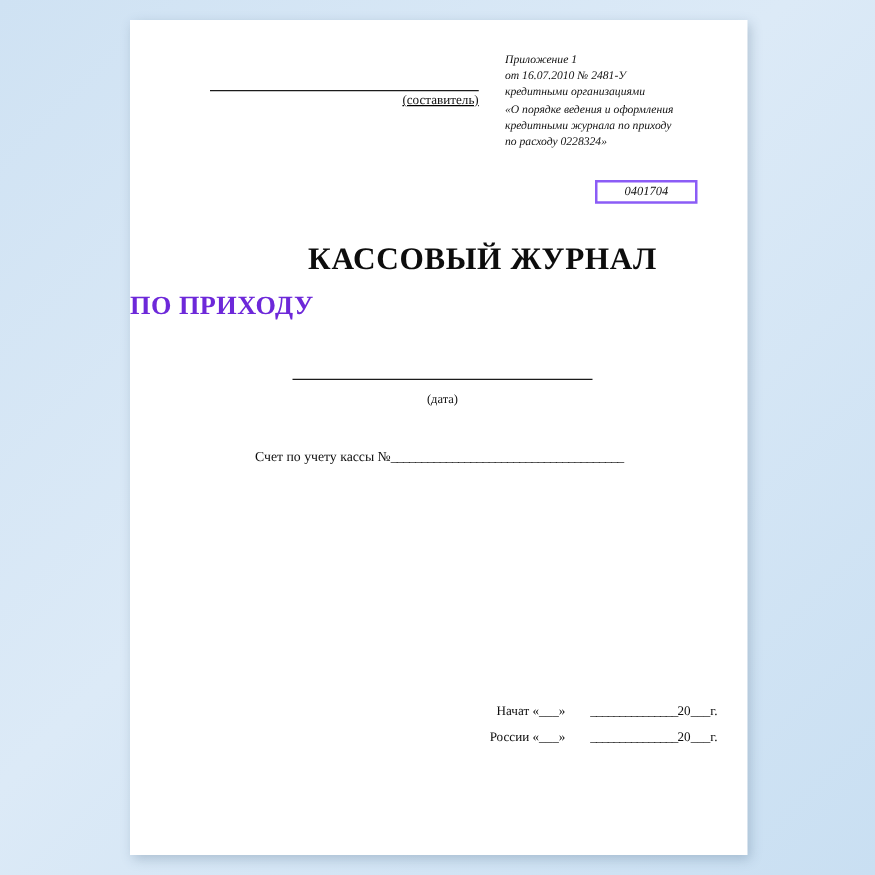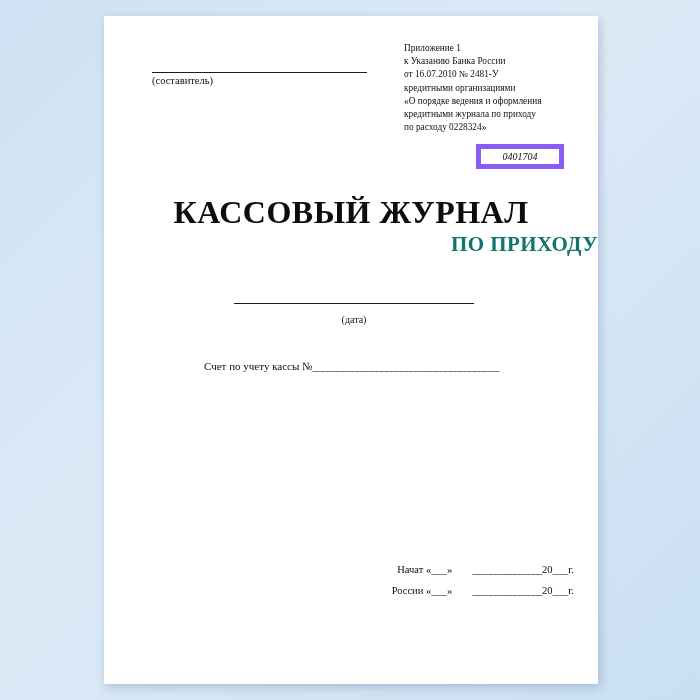--- a/index.html
+++ b/index.html
@@ -30,88 +30,91 @@
   }
   .page-inner {
     position: relative;
     width: 100%;
     height: 100%;
   }
 
   
   .compiler-block {
     position: absolute;
-    left: 48px;
+    left: 64px;
     top: 56px;
     width: 215px;
-    text-align: left;
+    text-align: right;
+    text-decoration: underline;
   }
   .rule {
     border-bottom: 1px solid #1b1b1b;
     height: 0;
     width: 100%;
   }
   .compiler-caption {
     font-size: 10.5px;
     color: #111;
     margin-top: 2px;
     font-family: "Liberation Serif", serif;
   }
 
   
   .ref-block {
     position: absolute;
     left: 300px;
     top: 26px;
     width: 168px;
+    font-style: italic;
     font-size: 9.3px;
     line-height: 1.42;
     color: #101010;
     font-family: "Liberation Serif", serif;
   }
   .ref-line {
     white-space: nowrap;
   }
   .form-code {
     position: absolute;
     left: 372px;
     top: 128px;
     width: 78px;
     height: 15px;
-    border: 5px solid #8b5cf6;
+    border: 2px solid #8b5cf6;
     font-style: italic;
     font-size: 10px;
     line-height: 15px;
     text-align: center;
     color: #101010;
   }
 
   
   .title {
     position: absolute;
     left: 0;
     top: 178px;
     width: 100%;
     text-align: center;
-    font-size: 32px;
+    font-size: 25px;
     font-weight: bold;
     letter-spacing: 0.5px;
     color: #0d0d0d;
     font-family: "Liberation Serif", serif;
+    padding-left: 35px;
   }
   .subtitle {
     position: absolute;
     left: 0;
     top: 216px;
     width: 100%;
-    text-align: right;
+    text-align: left;
     font-size: 21px;
     font-weight: bold;
     letter-spacing: 0.4px;
-    color: #0f766e;
+    color: #6d28d9;
     font-family: "Liberation Serif", serif;
   }
 
   
   .date-block {
     position: absolute;
     left: 130px;
     top: 287px;
     width: 240px;
     text-align: center;
@@ -170,21 +173,20 @@
   <div class="page">
     <div class="page-inner">
 
       <div class="compiler-block">
         <div class="rule"></div>
         <div class="compiler-caption">(составитель)</div>
       </div>
 
       <div class="ref-block">
         <div class="ref-line">Приложение 1</div>
-        <div class="ref-line">к Указанию Банка России</div>
         <div class="ref-line">от 16.07.2010 № 2481-У</div>
         <div class="ref-line">кредитными организациями</div>
         <div class="ref-line">«О порядке ведения и оформления</div>
         <div class="ref-line">кредитными журнала по приходу</div>
         <div class="ref-line">по расходу 0228324»</div>
       </div>
 
       <div class="form-code">0401704</div>
 
       <div class="title">КАССОВЫЙ  ЖУРНАЛ</div>

